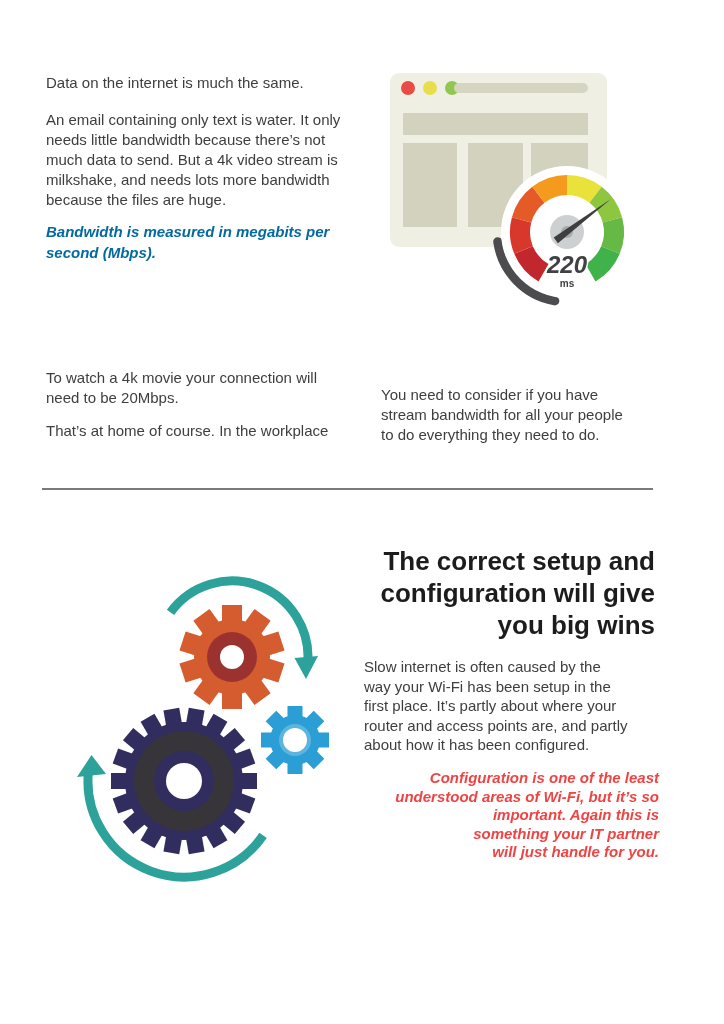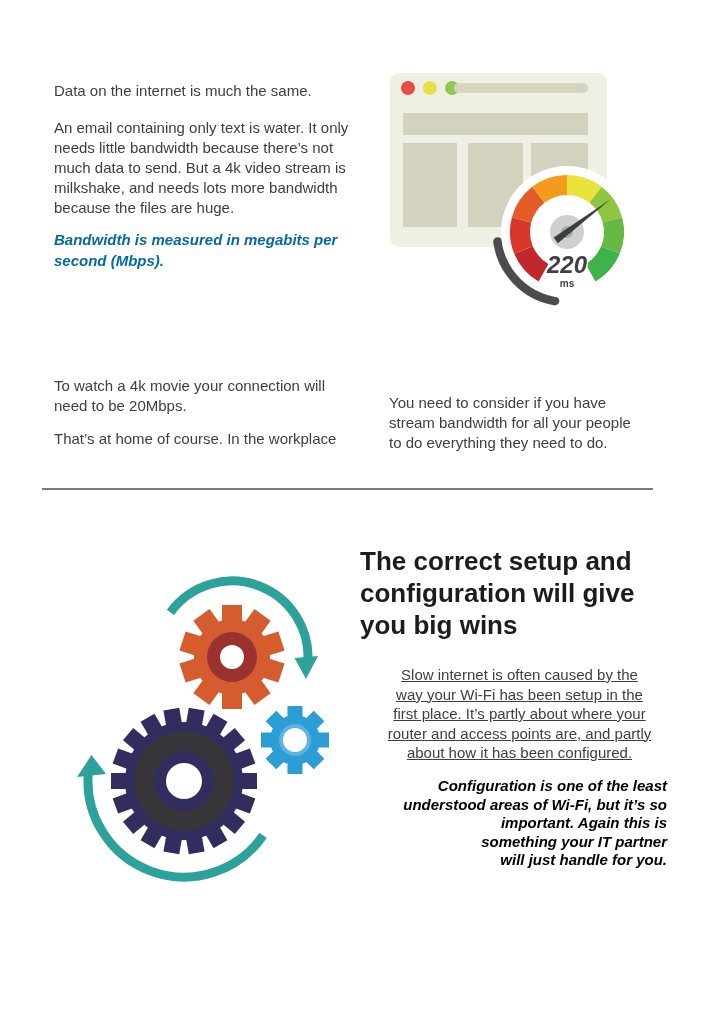--- a/index.html
+++ b/index.html
@@ -1,26 +1,26 @@
 <!DOCTYPE html>
 <html><head>
 <meta charset="utf-8">
 <style>
   html,body{margin:0;padding:0;background:#fff;}
   .page{position:relative;width:724px;height:1024px;background:#ffffff;overflow:hidden;
         font-family:"Liberation Sans",sans-serif;color:#3e3e3e;}
-  .para{position:absolute;font-size:15px;line-height:20px;white-space:pre-line;margin:12px;}
+  .para{position:absolute;font-size:15px;line-height:20px;white-space:pre-line;margin:4px;}
   .left-col{left:42px;width:330px;}
   .right-col{left:377px;width:290px;}
   .highlight{color:#0369a1;font-weight:bold;font-style:italic;line-height:21px;}
   .divider{position:absolute;left:42px;top:488px;width:611px;height:2px;background:#7a7a7a;}
-  .heading{position:absolute;left:360px;top:545px;width:295px;text-align:left;
+  .heading{position:absolute;left:360px;top:545px;width:295px;text-align:right;
            font-size:26px;line-height:32px;font-weight:bold;color:#1c1c1c;white-space:pre-line;margin:0;}
-  .bottom-para{left:360px;width:295px;text-align:center;line-height:19.5px;text-decoration:underline;}
-  .bottom-highlight{left:360px;width:295px;text-align:right;line-height:18.5px;color:#000000;
+  .bottom-para{left:360px;width:295px;text-align:left;line-height:19.5px;}
+  .bottom-highlight{left:360px;width:295px;text-align:right;line-height:18.5px;color:#ef4444;
                     font-weight:bold;font-style:italic;font-size:15px;}
   .illo{position:absolute;}
   svg text.gauge-num{font-family:"Liberation Sans",sans-serif;font-weight:bold;font-style:italic;
                      fill:#414042;stroke:#ffffff;stroke-width:3px;paint-order:stroke;}
   svg text.gauge-unit{font-family:"Liberation Sans",sans-serif;font-weight:bold;fill:#414042;}
 </style>
 </head>
 <body>
 
 <div class="page">

